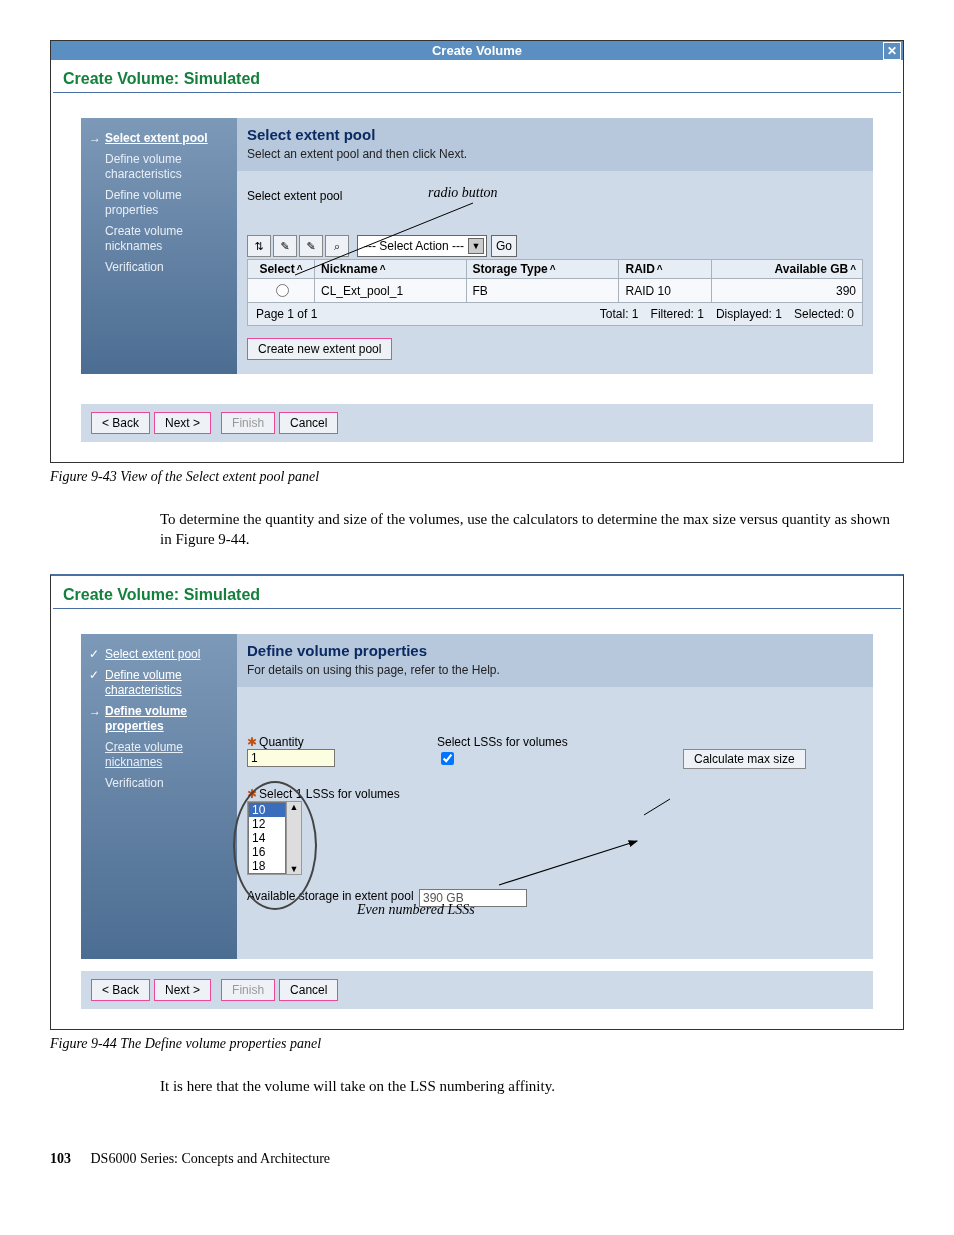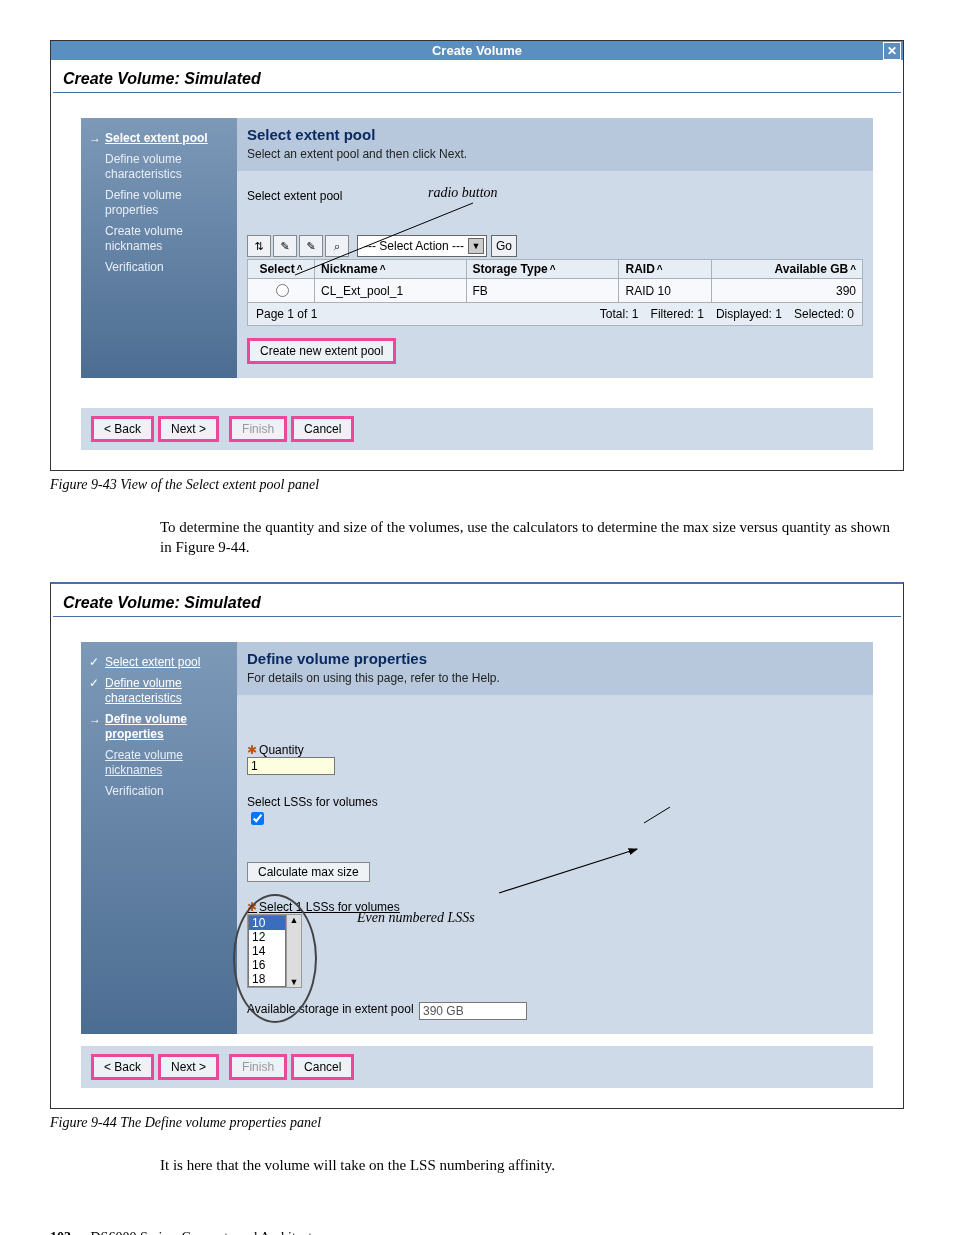--- a/index.html
+++ b/index.html
@@ -32,26 +32,25 @@
     height: 16px;
     border: 1px solid #fff;
     display: flex;
     align-items: center;
     justify-content: center;
     font-size: 12px;
     line-height: 1;
   }
   .panel-header {
     padding: 8px 10px 4px 10px;
-    color: #000000;
+    color: #15803d;
     font-weight: bold;
     font-size: 16px;
     border-bottom: 1px solid #4a6fa3;
     margin: 2px 2px 0 2px;
-    font-style: italic;
   }
   .wizard-body {
     display: flex;
     flex-direction: column;
     padding: 25px 30px 20px 30px;
     background: #fff;
   }
   .wizard-row {
     display: flex;
     align-items: stretch;
@@ -200,21 +199,21 @@
     display: flex;
     padding: 4px 8px;
     background: #e7edf4;
     border: 1px solid #a8b2bd;
     border-top: none;
     font-size: 12px;
     gap: 12px;
   }
   .table-footer .left { flex: 1; }
   .btn {
-    border: 3px solid #ec4899;
+    border: 1px solid #ec4899;
     background: #eef1f5;
     padding: 3px 10px;
     font-size: 12px;
     display: inline-block;
   }
   .btn.disabled { color: #999; }
   .btn-row {
     margin-top: 12px;
     display: flex;
     gap: 4px;
@@ -395,36 +394,36 @@
       </div>
 
       <div class="wizard-content">
         <div class="content-header">
           <div class="title">Define volume properties</div>
           <div class="subtitle">For details on using this page, refer to the Help.</div>
         </div>
 
         <div class="content-body content-body-2">
 
-          <div style="display:flex; align-items:flex-start; gap:20px; margin-top:30px;flex-direction:column;">
+          <div style="display:flex; align-items:flex-start; gap:20px; margin-top:30px;">
             <div style="width:170px;">
               <div><span class="asterisk">✱</span><span>Quantity</span></div>
               <input class="form-input" style="width: 80px;" value="1">
             </div>
             <div style="flex:1;">
               <div>Select LSSs for volumes</div>
               <input type="checkbox" checked="" style="">
             </div>
             <div style="width:180px; padding-top:14px;">
               <span class="calc-btn">Calculate max size</span>
             </div>
           </div>
 
           <div style="display:flex; align-items:flex-start; gap:20px; margin-top:18px;">
-            <div style="flex:1; position:relative;text-decoration:underline;">
+            <div style="flex:1; position:relative;">
               <div><span class="asterisk">✱</span><span>Select 1 LSSs for volumes</span></div>
               <div class="lss-wrap" style="margin-top:0;">
                 <div class="lss-list">
                   <div class="opt sel">10</div>
                   <div class="opt">12</div>
                   <div class="opt">14</div>
                   <div class="opt">16</div>
                   <div class="opt">18</div>
                 </div>
                 <div class="scroll">

